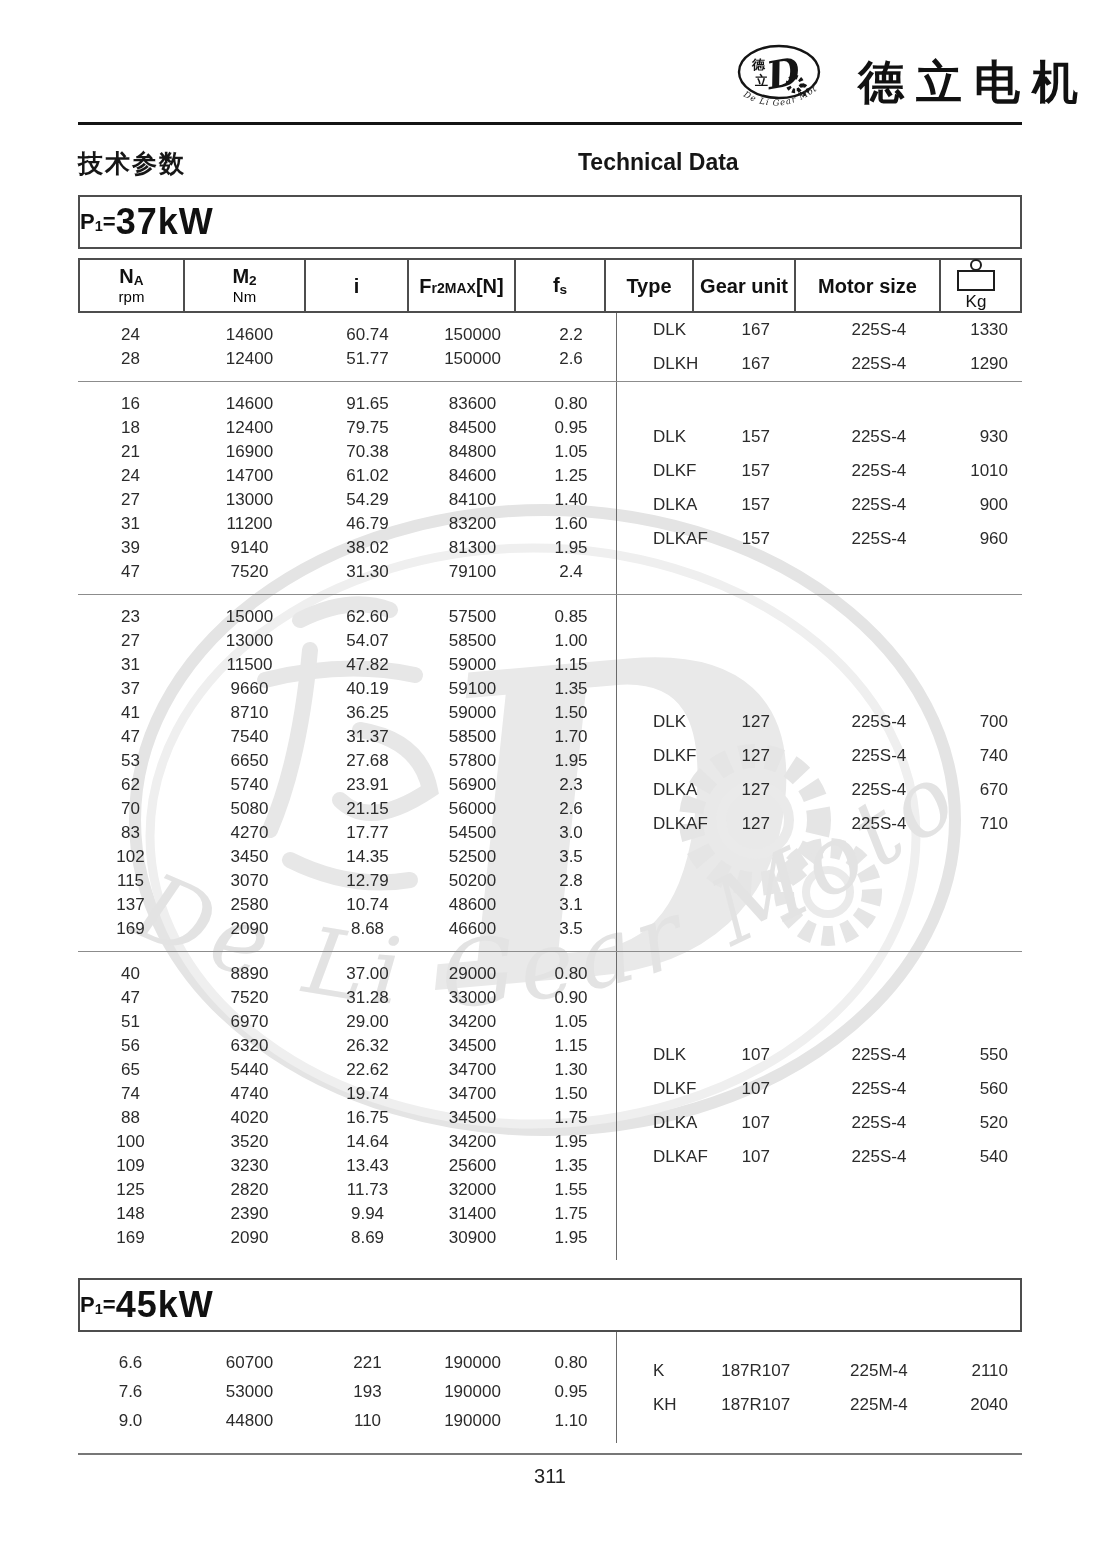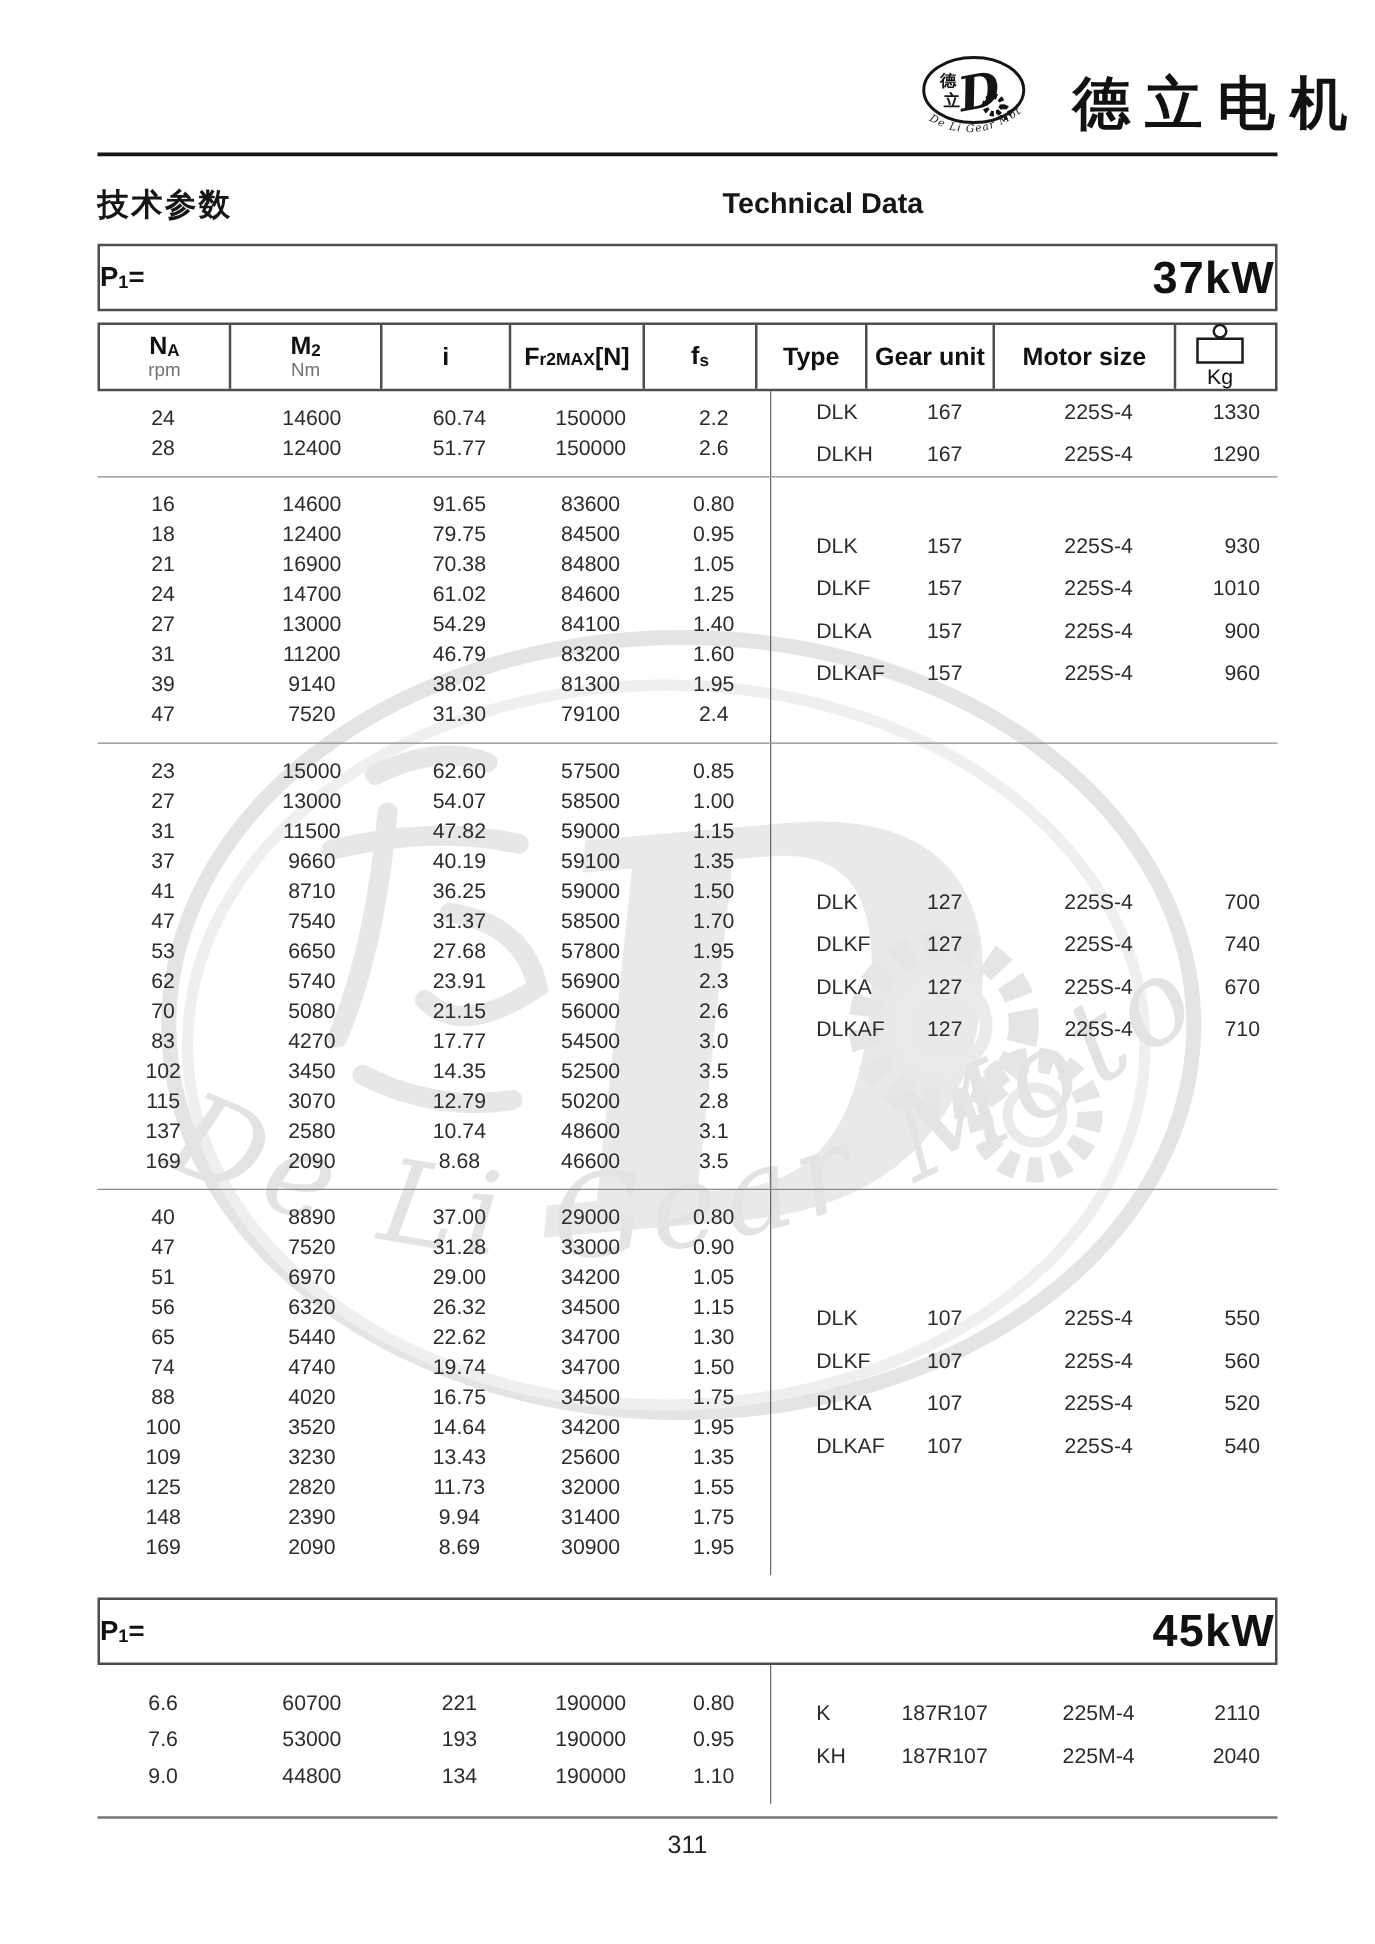--- a/index.html
+++ b/index.html
@@ -11,34 +11,34 @@
   .masthead{position:relative;height:122px;border-bottom:3px solid #141414;}
   .logo-wrap{position:absolute;left:655px;top:42px;width:92px;height:78px;}
   .brand{position:absolute;left:760px;top:52px;font-family:"DejaVu Serif",serif;
          font-weight:bold;font-size:46px;letter-spacing:12px;color:#111;white-space:nowrap;margin-left:20px;}
 
   .titles{position:relative;height:46px;margin-top:18px;}
   .title-cn{position:absolute;left:0;top:4px;font-size:25px;font-weight:bold;color:#161616;letter-spacing:2px;}
   .title-en{position:absolute;left:500px;top:6px;font-size:23px;font-weight:bold;color:#161616;}
 
   
-  .power-box{height:50px;border:2px solid #4d4d4d;display:flex;align-items:center;justify-content:space-between;background:transparent;}
+  .power-box{height:50px;border:2px solid #4d4d4d;display:flex;align-items:center;justify-content:flex-start;background:transparent;}
   .power-box .p{font-size:22px;font-weight:bold;color:#111;}
   .power-box .p .sub{font-size:0.66em;}
   .power-box .kw{font-size:36px;font-weight:bold;color:#111;letter-spacing:1px;}
   #box37{margin-top:6px;}
   #box45{margin-top:18px;}
 
   
   .theader{display:flex;margin-top:9px;height:55px;border:2px solid #4d4d4d;box-sizing:border-box;}
   .th{display:flex;flex-direction:column;align-items:center;justify-content:center;
       border-right:2px solid #4d4d4d;box-sizing:border-box;line-height:1.1;}
   .th:last-child{border-right:none;}
   .th .main{font-size:20px;font-weight:bold;color:#111;}
-  .th .unit{font-size:15px;color:#737373;}
+  .th .unit{font-size:15px;color:#000000;}
   .sub{font-size:0.68em;vertical-align:-0.12em;}
   .frsub{font-size:0.70em;}
   .w-na{width:105px}.w-m2{width:121px}.w-i{width:103px}.w-fr{width:107px}.w-fs{width:90px}
   .w-type{width:88px}.w-gear{width:102px}.w-motor{width:145px}.w-kg{width:70px}
 
   .kg-ring{width:8px;height:8px;border:2px solid #1d1d1d;border-radius:50%;margin-bottom:-1px;}
   .kg-icon{display:flex;flex-direction:column;align-items:center;}
   .kg-box{width:34px;height:17px;border:2px solid #1d1d1d;}
   .kg-rule{width:44px;height:2px;background:#1d1d1d;margin-top:2px;}
   .kg-label{font-size:17px;color:#111;margin-top:0;}
@@ -562,21 +562,21 @@
             <div class="drow">
               <span class="c-na">7.6</span>
               <span class="c-m2">53000</span>
               <span class="c-i">193</span>
               <span class="c-fr">190000</span>
               <span class="c-fs">0.95</span>
             </div>
             <div class="drow">
               <span class="c-na">9.0</span>
               <span class="c-m2">44800</span>
-              <span class="c-i">134</span>
+              <span class="c-i">110</span>
               <span class="c-fr">190000</span>
               <span class="c-fs">1.10</span>
             </div>
           </div>
           <div class="bright">
             <div class="tgroup">
               <div class="trow">
                 <span class="c-type">K</span>
                 <span class="c-gear">187R107</span>
                 <span class="c-motor">225M-4</span>

